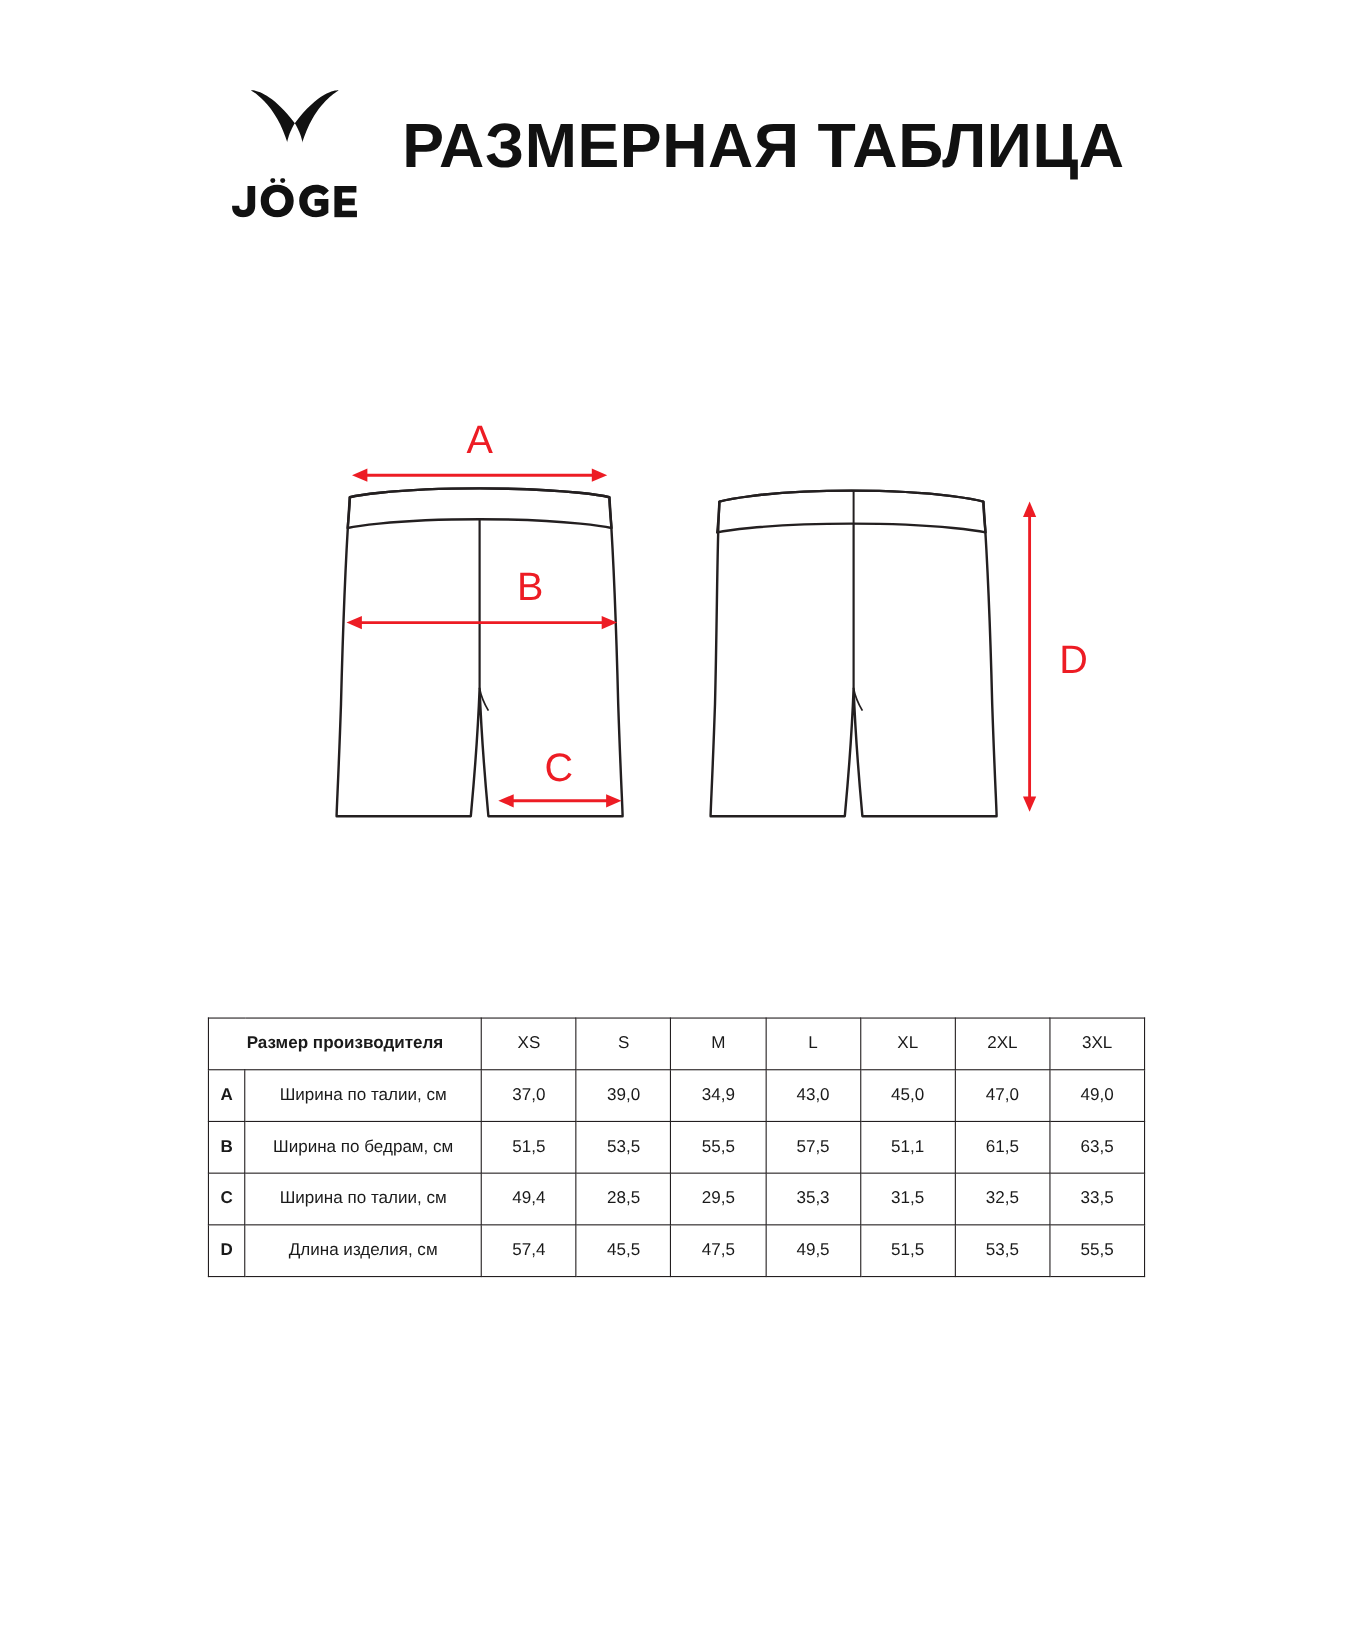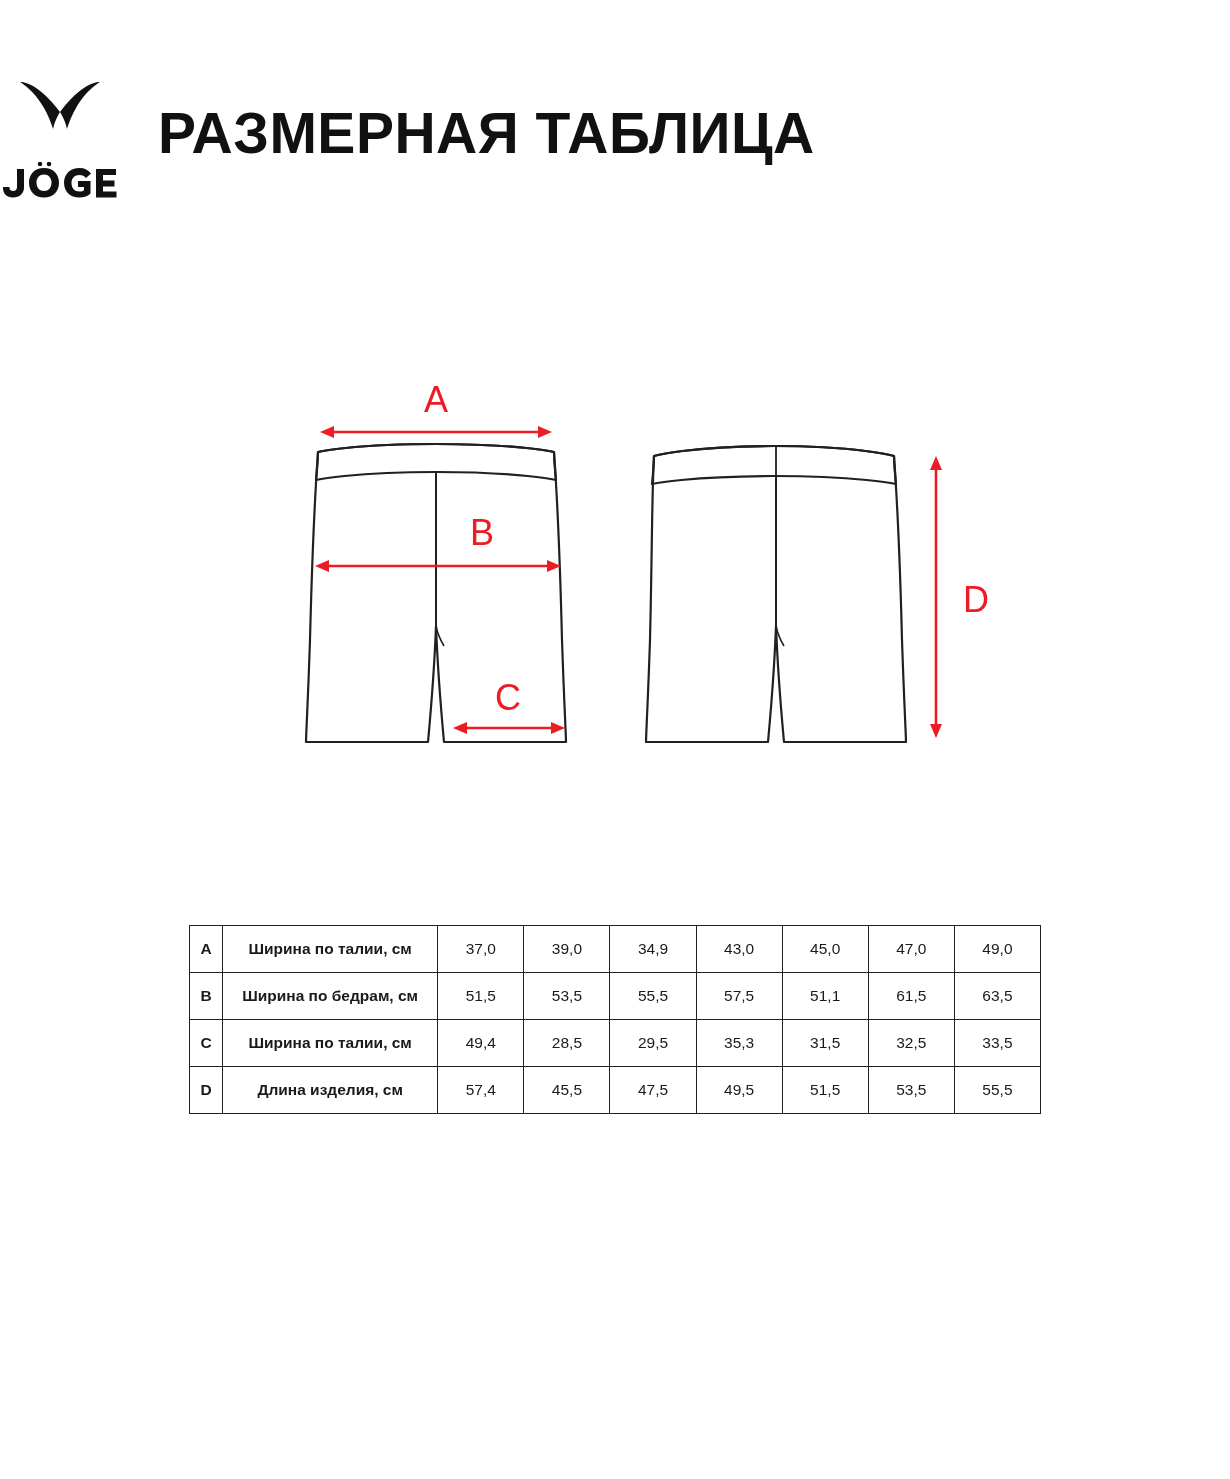--- a/index.html
+++ b/index.html
@@ -17,21 +17,21 @@
   }
 
   
   .header {
     position: absolute;
     top: 78px;
     left: 0;
     width: 1230px;
     display: flex;
     align-items: center;
-    justify-content: flex-start;
+    justify-content: center;
     gap: 38px;
   }
   .logo {
     width: 120px;
     height: 125px;
     display: flex;
     flex-direction: column;
     align-items: center;
     justify-content: flex-start;
   }
@@ -86,21 +86,20 @@
   col.c-label  { width: 215px; }
   col.c-val    { width: 86px; }
 
   td.letter-cell {
     font-weight: bold;
     font-size: 16px;
   }
   td.label-cell {
     text-align: center;
     font-size: 15.5px;
-    font-weight: bold;
   }
   td.head-label {
     font-weight: bold;
     font-size: 16.5px;
   }
   td.head-val {
     font-size: 16px;
   }
   td.ru-val {
     font-size: 16px;
@@ -211,20 +210,30 @@
         <col class="c-label">
       <col class="c-val">
         <col class="c-val">
         <col class="c-val">
         <col class="c-val">
       <col class="c-val">
         <col class="c-val">
         <col class="c-val">
     </colgroup>
     <tbody>
+      <tr>
+        <td class="head-label" colspan="2">Размер производителя</td>
+        <td class="head-val">XS</td>
+        <td class="head-val">S</td>
+        <td class="head-val">M</td>
+        <td class="head-val">L</td>
+        <td class="head-val">XL</td>
+        <td class="head-val">2XL</td>
+        <td class="head-val">3XL</td>
+      </tr>
 
       <tr>
         <td class="letter-cell">A</td>
         <td class="label-cell">Ширина по талии, см</td>
         <td>37,0</td>
         <td>39,0</td>
         <td>34,9</td>
         <td>43,0</td>
         <td>45,0</td>
         <td>47,0</td>

